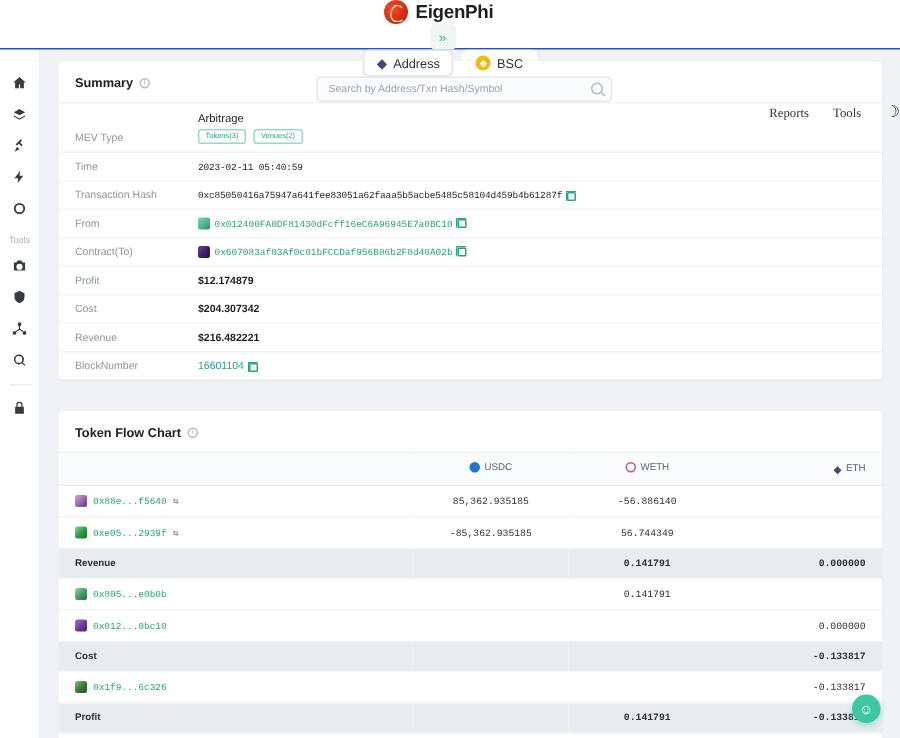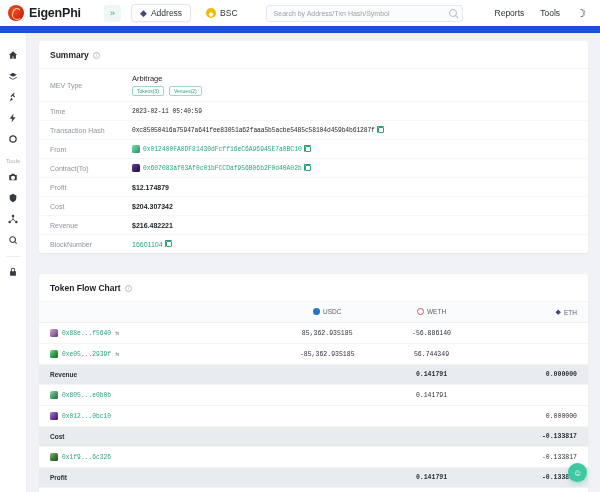--- a/index.html
+++ b/index.html
@@ -8,21 +8,21 @@
     font-family: "Liberation Sans", sans-serif;
     background: #f0f2f5;
     overflow: hidden;
   }
   .app { position: relative; width: 600px; height: 492px; }
 
   
   .header {
     position: absolute; top: 0; left: 0; width: 600px; height: 33px;
     background: #ffffff; display: flex; align-items: center;
-    border-bottom: 7px solid #1d4ed8; z-index: 20;
+    border-bottom: 1px solid #1d4ed8; z-index: 20; flex-direction: column;
   }
   .brand { display: flex; align-items: center; gap: 5px; padding-left: 8px; width: 104px; }
   .brand-logo {
     width: 16px; height: 16px; border-radius: 50%;
     background: radial-gradient(circle at 35% 35%, #f04b2a 0%, #d62b14 60%, #a81c0c 100%);
     position: relative; flex: none;
   }
   .brand-logo::after {
     content: ""; position: absolute; left: 4px; top: 3px;
     width: 8px; height: 10px; border: 1.6px solid #ffd9a0;
@@ -56,21 +56,21 @@
     display: flex; align-items: center;
   }
   .search-icon {
     position: absolute; right: 6px; top: 4px; width: 8px; height: 8px;
     border: 1.1px solid #b4bac2; border-radius: 50%;
   }
   .search-icon::after {
     content: ""; position: absolute; right: -2.5px; bottom: -1.5px;
     width: 3.5px; height: 1.1px; background: #b4bac2; transform: rotate(45deg);
   }
-  .header-links { margin-left: auto; display: flex; align-items: center; gap: 16px; padding-right: 14px; }
+  .header-links { margin-left: auto; display: flex; align-items: center; gap: 16px; padding-right: 0; font-family: Liberation Serif, serif; }
   .header-link { font-size: 8.5px; color: #2e3338; cursor: pointer; }
   .moon-icon { font-size: 11px; color: #2e3338; cursor: pointer; }
 
   
   .sidebar {
     position: absolute; top: 33px; left: 0; width: 27px; height: 459px;
     background: #ffffff; border-right: 1px solid #eceef1;
     display: flex; flex-direction: column; align-items: center;
     padding-top: 11px; z-index: 10;
   }
@@ -98,21 +98,21 @@
     font-size: 8.5px; font-weight: 700; color: #1b1f24;
     padding: 9px 11px 8px 11px; border-bottom: 1px solid #f1f3f5;
   }
   .info-icon {
     width: 7px; height: 7px; border: .9px solid #b5bbc3; border-radius: 50%;
     color: #b5bbc3; font-size: 5px; display: inline-flex;
     align-items: center; justify-content: center; font-weight: 400; font-style: normal;
   }
 
   
-  .srow { display: flex; align-items: center; padding: 5px 11px; border-bottom: 1px solid #f4f6f7; min-height: 18px; }
+  .srow { display: flex; align-items: flex-end; padding: 5px 11px; border-bottom: 1px solid #f4f6f7; min-height: 18px; }
   .srow:last-child { border-bottom: none; }
   .skey { width: 82px; flex: none; font-size: 7px; color: #8e959d; padding-top: 1px; }
   .sval { font-size: 7px; color: #1b1f24; display: flex; align-items: center; gap: 3px; flex-wrap: wrap; }
   .sval.mono { font-family: "Liberation Mono", monospace; font-size: 6.3px; letter-spacing: -.1px; }
   .mev-type { font-size: 7.5px; color: #1b1f24; font-weight: 400; margin-bottom: 3px; }
   .badges { display: flex; gap: 5px; }
   .badge {
     border: 1px solid #9ad9c4; color: #35a183; border-radius: 2px;
     font-size: 5px; padding: 1px 4px; background: #fff; cursor: pointer;
   }

